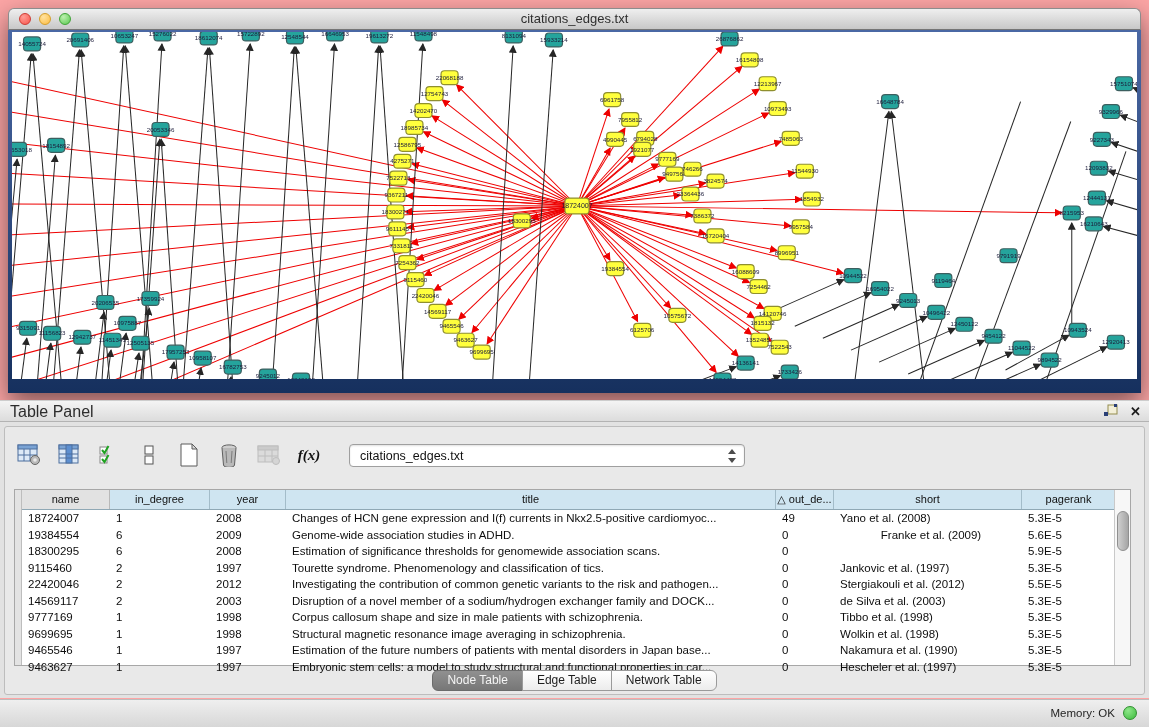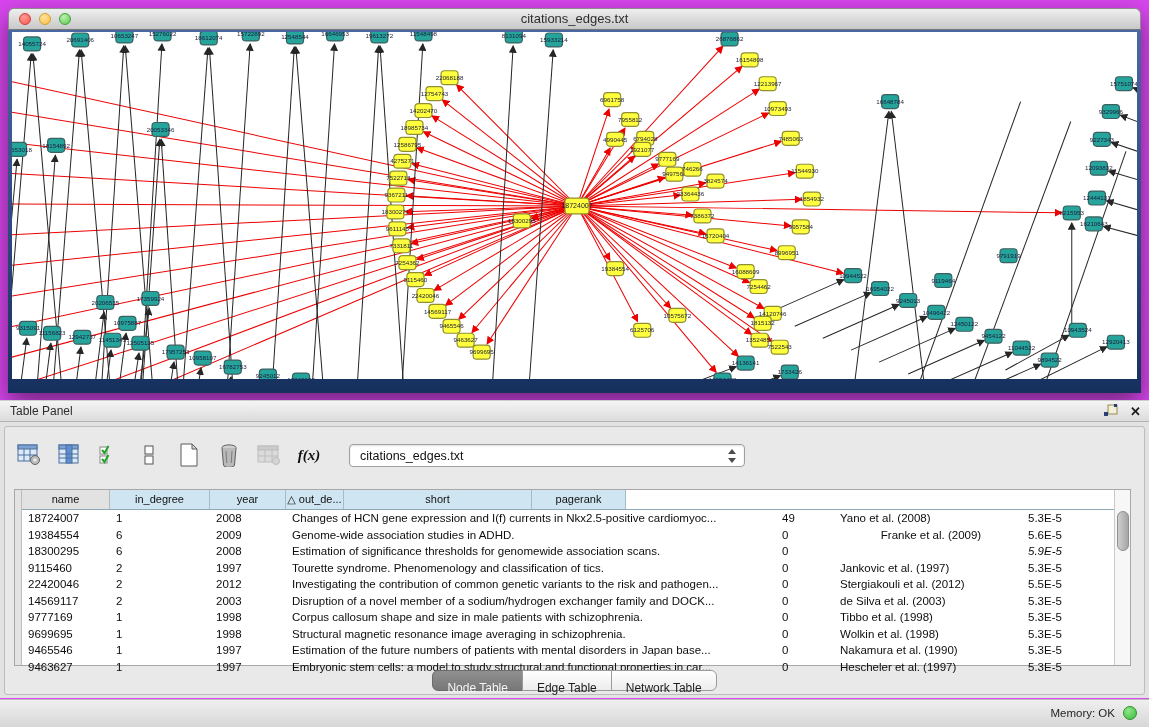--- a/index.html
+++ b/index.html
@@ -1,35 +1,35 @@
 <!DOCTYPE html>
 <html><head>
 <meta charset="utf-8">
 <style>
   html,body{margin:0;padding:0;background:#d9d9d9;}
-  .stage{position:relative;width:1149px;height:727px;background:#d946ef;overflow:hidden;
+  .stage{position:relative;width:1149px;height:727px;background:#fca5a5;overflow:hidden;
          font-family:"Liberation Sans",sans-serif;}
   
   .win{position:absolute;left:8px;top:8px;width:1133px;height:385px;border-radius:6px 6px 0 0;
        box-shadow:0 10px 26px rgba(0,0,0,.5);}
   .titlebar{position:relative;height:22px;background:linear-gradient(#efefef,#c8c8c8);
             border:1px solid #8d8d8d;border-bottom:1px solid #767676;border-radius:6px 6px 0 0;box-sizing:border-box;}
   .title{text-align:center;font-size:13px;line-height:20px;color:#2e2e2e;}
   .tl{position:absolute;top:4px;width:12px;height:12px;border-radius:50%;box-sizing:border-box;}
   .tl.red{left:10px;background:radial-gradient(circle at 35% 30%,#ff9d96,#f9554b);border:1px solid #ce3d35;}
   .tl.yel{left:30px;background:radial-gradient(circle at 35% 30%,#ffe2a0,#fdbc40);border:1px solid #d59f2d;}
   .tl.grn{left:50px;background:radial-gradient(circle at 35% 30%,#bdf0b0,#59c94f);border:1px solid #41a438;}
   .frame{position:absolute;left:0;right:0;top:22px;bottom:0;background:linear-gradient(#4a68a4,#16305e);}
   .canvas{position:absolute;left:4px;right:4px;top:2px;bottom:14px;background:#ffffff;overflow:hidden;}
   .canvas svg{position:absolute;left:0;top:0;width:100%;height:100%;}
   
   .tablepanel{position:absolute;left:0;top:400px;width:1149px;height:298px;background:#e2e2e2;}
   .tp-header{position:relative;height:22px;background:linear-gradient(#f4f4f4,#dcdcdc);
              border-top:1px solid #cdcdcd;border-bottom:1px solid #b3b3b3;box-sizing:border-box;}
-  .tp-title{font-size:12px;color:#2d2d2d;line-height:21px;padding-left:10px;}
+  .tp-title{font-size:16px;color:#2d2d2d;line-height:21px;padding-left:10px;}
   .tp-icons{position:absolute;right:8px;top:0;height:21px;display:flex;align-items:center;gap:12px;}
   .xicon{font-size:13px;font-weight:bold;color:#1c1c1c;line-height:13px;}
   .tp-body{position:absolute;left:4px;right:4px;top:26px;bottom:3px;background:#e9e9e9;
            border:1px solid #bdbdbd;border-radius:3px;}
   .toolbar{position:absolute;left:10px;top:8px;height:40px;display:flex;align-items:center;gap:12px;}
   .tbtn{width:28px;height:28px;display:flex;align-items:center;justify-content:center;}
   .fx{font-family:"Liberation Serif",serif;font-style:italic;font-weight:bold;font-size:15px;color:#111;}
   .combo{position:relative;margin-left:14px;width:396px;height:23px;background:#ffffff;border:1px solid #9f9f9f;
          border-radius:4px;font-size:12.5px;line-height:22px;padding-left:10px;box-sizing:border-box;color:#111;
          box-shadow:inset 0 1px 2px rgba(0,0,0,.12);}
@@ -46,21 +46,21 @@
          font-size:11px;line-height:18px;text-align:center;color:#111;overflow:hidden;white-space:nowrap;}
   .hcell.gray{background:#e2e2e2;border-right:1px solid #b8b8b8;}
   .tbody{margin-left:7px;}
   .trow{display:flex;height:16.5px;}
   .tcell{box-sizing:border-box;flex:0 0 auto;padding-left:6px;font-size:11.5px;line-height:16.5px;
          color:#0d0d0d;overflow:hidden;white-space:nowrap;}
   .vscroll{position:absolute;right:0;top:0;bottom:0;width:15px;background:#f7f7f7;border-left:1px solid #c9c9c9;}
   .thumb{position:absolute;left:2px;top:21px;width:10px;height:38px;border-radius:6px;border:1px solid #8f8f8f;
          background:linear-gradient(90deg,#cfcfcf,#a5a5a5);}
   .tabs{position:absolute;left:0;right:0;bottom:3px;height:21px;display:flex;justify-content:center;}
-  .seg{font-size:12px;line-height:19px;padding:8px 14px;border:1px solid #9a9a9a;margin-left:-1px;
+  .seg{font-size:12px;line-height:19px;padding:0 14px;border:1px solid #9a9a9a;margin-left:-1px;
        background:linear-gradient(#ffffff,#ececec);color:#1d1d1d;box-sizing:border-box;}
   .seg:first-child{border-radius:6px 0 0 6px;margin-left:0;}
   .seg:last-child{border-radius:0 6px 6px 0;}
   .seg.active{background:linear-gradient(#909090,#777777);color:#f5f5f5;border-color:#6b6b6b;}
   
   .statusbar{position:absolute;left:0;bottom:0;width:100%;height:28px;
              background:linear-gradient(#efefef,#d7d7d7);border-top:1px solid #bdbdbd;box-sizing:border-box;}
   .mem{position:absolute;right:34px;top:7px;font-size:11.5px;color:#1f1f1f;}
   .memdot{position:absolute;right:12px;top:6px;width:14px;height:14px;border-radius:50%;
           background:radial-gradient(circle at 35% 30%,#8fe78a,#3dbb3d);border:1px solid #2f8f2f;box-sizing:border-box;}
@@ -704,20 +704,21 @@
           <span class="stepper"></span>
         </div>
       </div>
 
       <div class="table-wrap">
         <div class="gutter"></div>
         <div class="thead">
             <div class="hcell gray" style="width: 88px;">name</div>
             <div class="hcell" style="width: 100px;">in_degree</div>
             <div class="hcell" style="width: 76px;">year</div>
+            <div class="hcell" style="width: 490px;">title</div>
             <div class="hcell" style="width: 58px;">△ out_de...</div>
             <div class="hcell" style="width: 188px;">short</div>
             <div class="hcell" style="width: 94px;">pagerank</div>
           </div>
         <div class="tbody">
             <div class="trow">
               <div class="tcell" style="width: 88px;">18724007</div>
               <div class="tcell" style="width: 100px;">1</div>
               <div class="tcell" style="width: 76px;">2008</div>
               <div class="tcell" style="width: 490px;">Changes of HCN gene expression and I(f) currents in Nkx2.5-positive cardiomyoc...</div>
@@ -734,21 +735,21 @@
               <div class="tcell" style="width: 188px; text-align: center;">Franke et al. (2009)</div>
               <div class="tcell" style="width: 94px;">5.6E-5</div>
             </div>
             <div class="trow">
               <div class="tcell" style="width: 88px;">18300295</div>
               <div class="tcell" style="width: 100px;">6</div>
               <div class="tcell" style="width: 76px;">2008</div>
               <div class="tcell" style="width: 490px;">Estimation of significance thresholds for genomewide association scans.</div>
               <div class="tcell" style="width: 58px;">0</div>
               <div class="tcell" style="width: 188px; margin-top: 16px;">Dudbridge et al. (2008)</div>
-              <div class="tcell" style="width: 94px; font-style: italic;">5.9E-5</div>
+              <div class="tcell" style="width: 94px;">5.9E-5</div>
             </div>
             <div class="trow">
               <div class="tcell" style="width: 88px;">9115460</div>
               <div class="tcell" style="width: 100px;">2</div>
               <div class="tcell" style="width: 76px;">1997</div>
               <div class="tcell" style="width: 490px;">Tourette syndrome. Phenomenology and classification of tics.</div>
               <div class="tcell" style="width: 58px;">0</div>
               <div class="tcell" style="width: 188px;">Jankovic et al. (1997)</div>
               <div class="tcell" style="width: 94px;">5.3E-5</div>
             </div>

